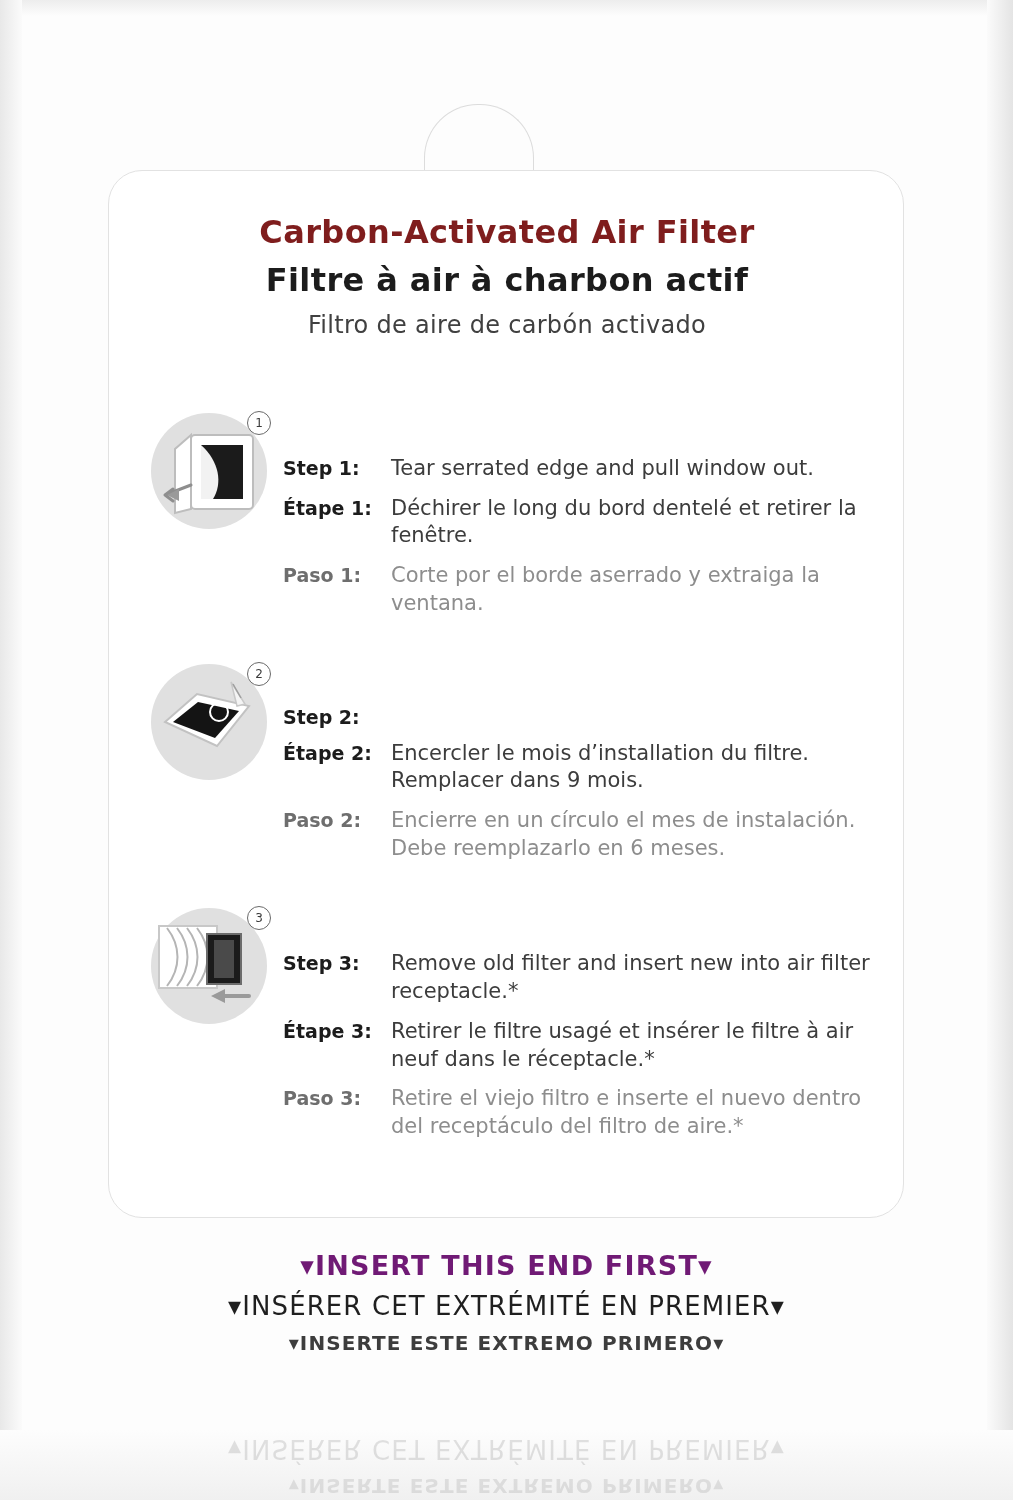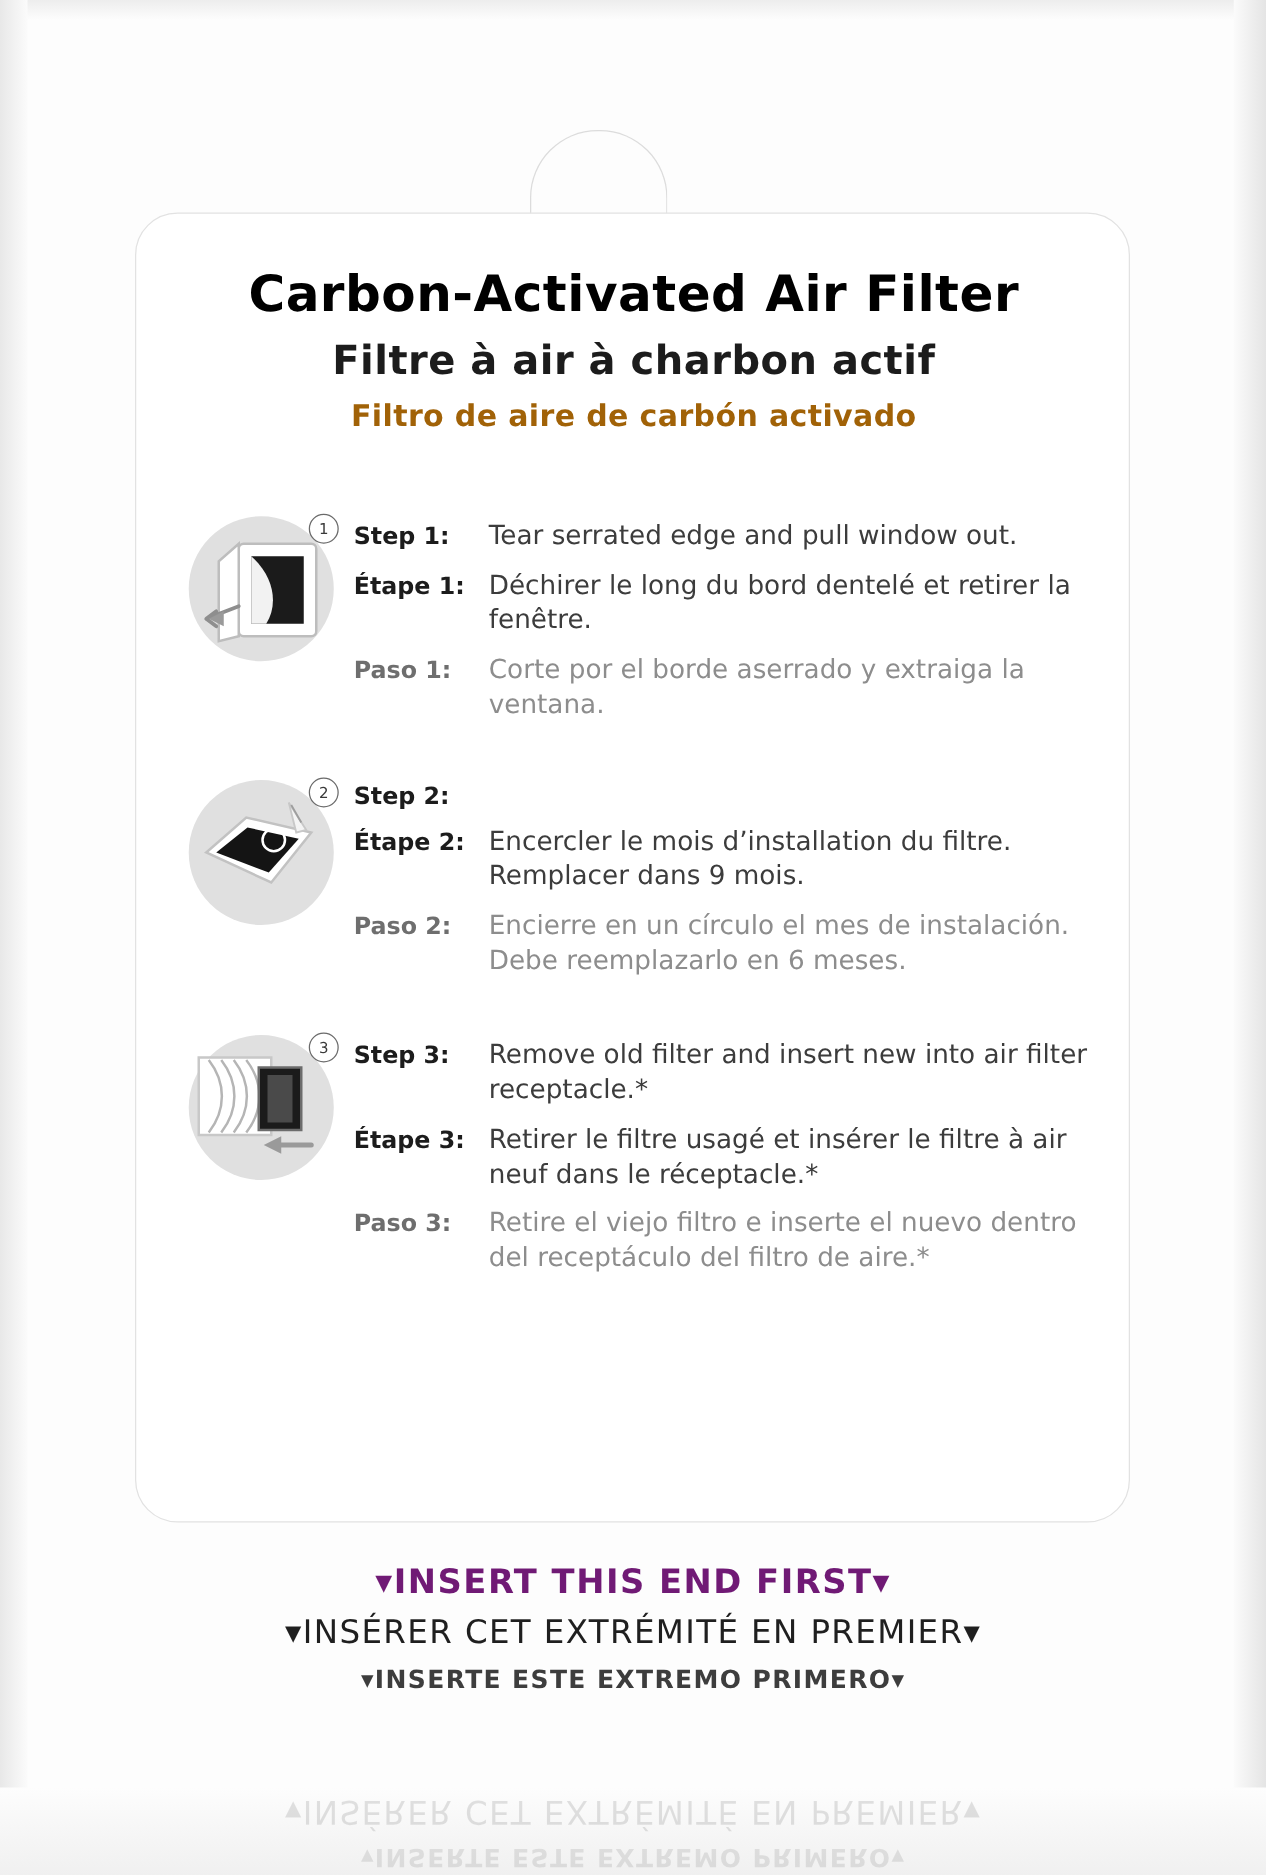--- a/index.html
+++ b/index.html
@@ -78,37 +78,37 @@
   
   .titles {
     position: absolute;
     left: 0;
     top: 42px;
     width: 796px;
     text-align: center;
   }
   .title-en {
     font-weight: bold;
-    font-size: 40px;
+    font-size: 32px;
     letter-spacing: 0.4px;
-    color: #000000;
+    color: #7f1d1d;
     margin-bottom: 10px;
   }
   .title-fr {
     font-weight: bold;
     font-size: 32px;
     letter-spacing: 0.4px;
     color: #1c1c1c;
     margin-bottom: 12px;
   }
   .title-es {
-    font-weight: bold;
+    font-weight: normal;
     font-size: 24px;
     letter-spacing: 0.3px;
-    color: #a16207;
+    color: #404040;
   }
 
   
   .steps {
     position: absolute;
     left: 36px;
     top: 238px;
     width: 740px;
   }
   .step {
@@ -141,20 +141,21 @@
     border: 1px solid #6a6a6a;
     background: #ffffff;
     font-size: 12px;
     line-height: 22px;
     text-align: center;
     color: #3a3a3a;
   }
   .step-text {
     flex: 1 1 auto;
     padding-top: 6px;
+    margin-top: 40px;
   }
   .line {
     display: flex;
     align-items: baseline;
     margin-bottom: 2px;
   }
   .lbl {
     flex: 0 0 108px;
     font-weight: bold;
     font-size: 19px;

